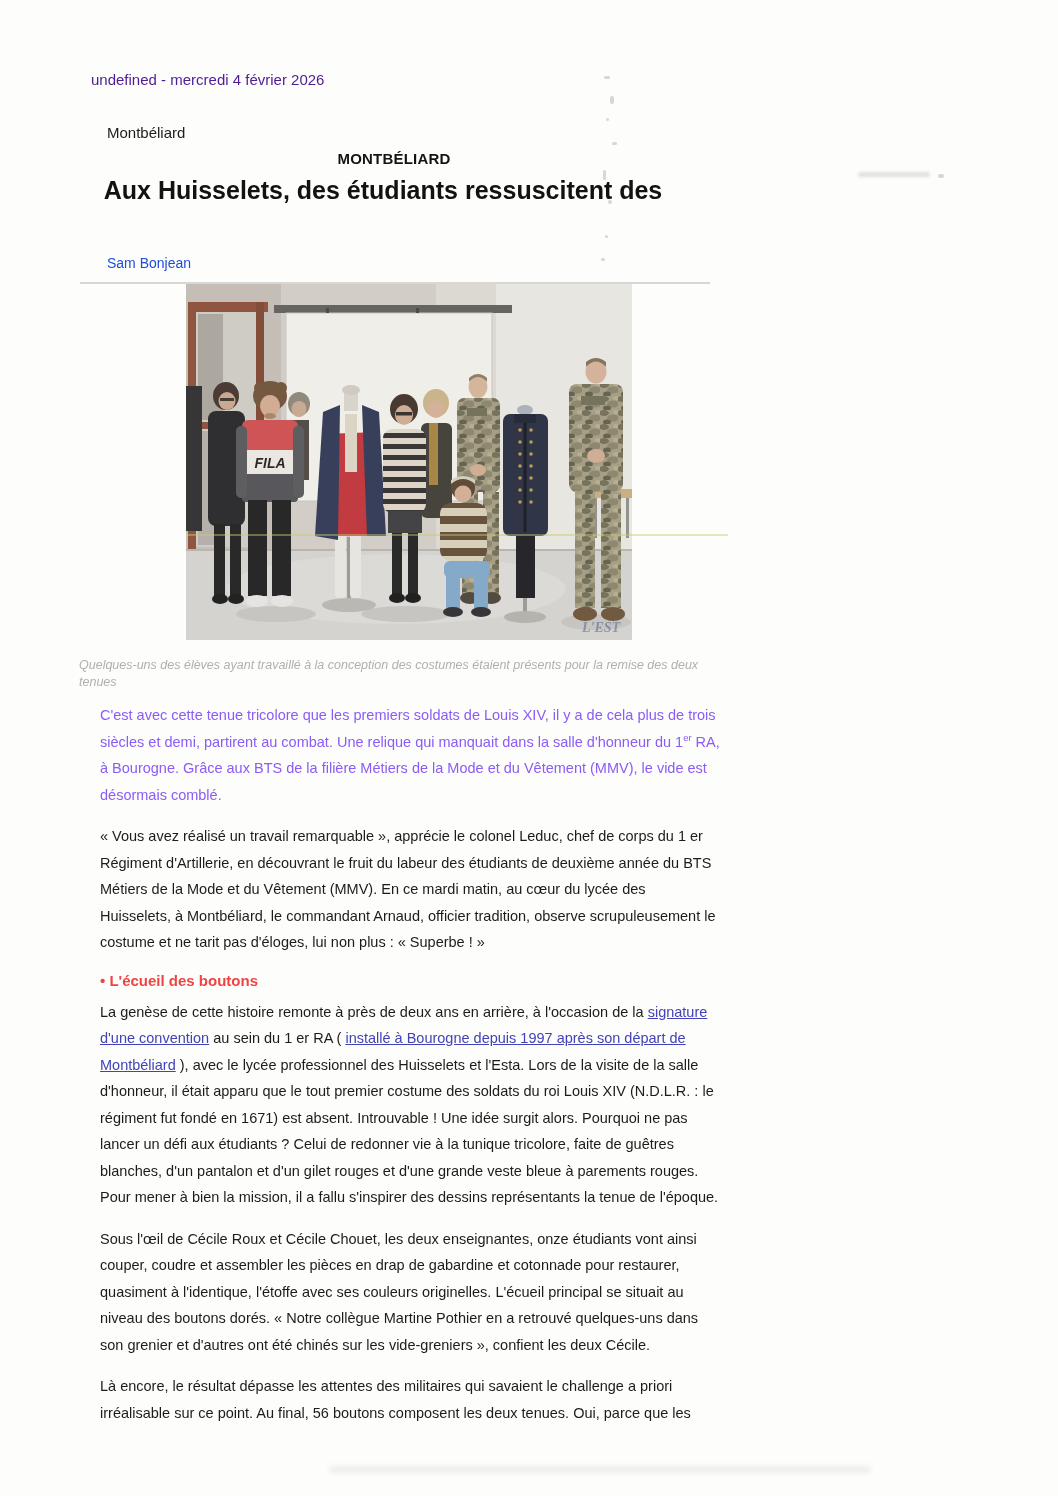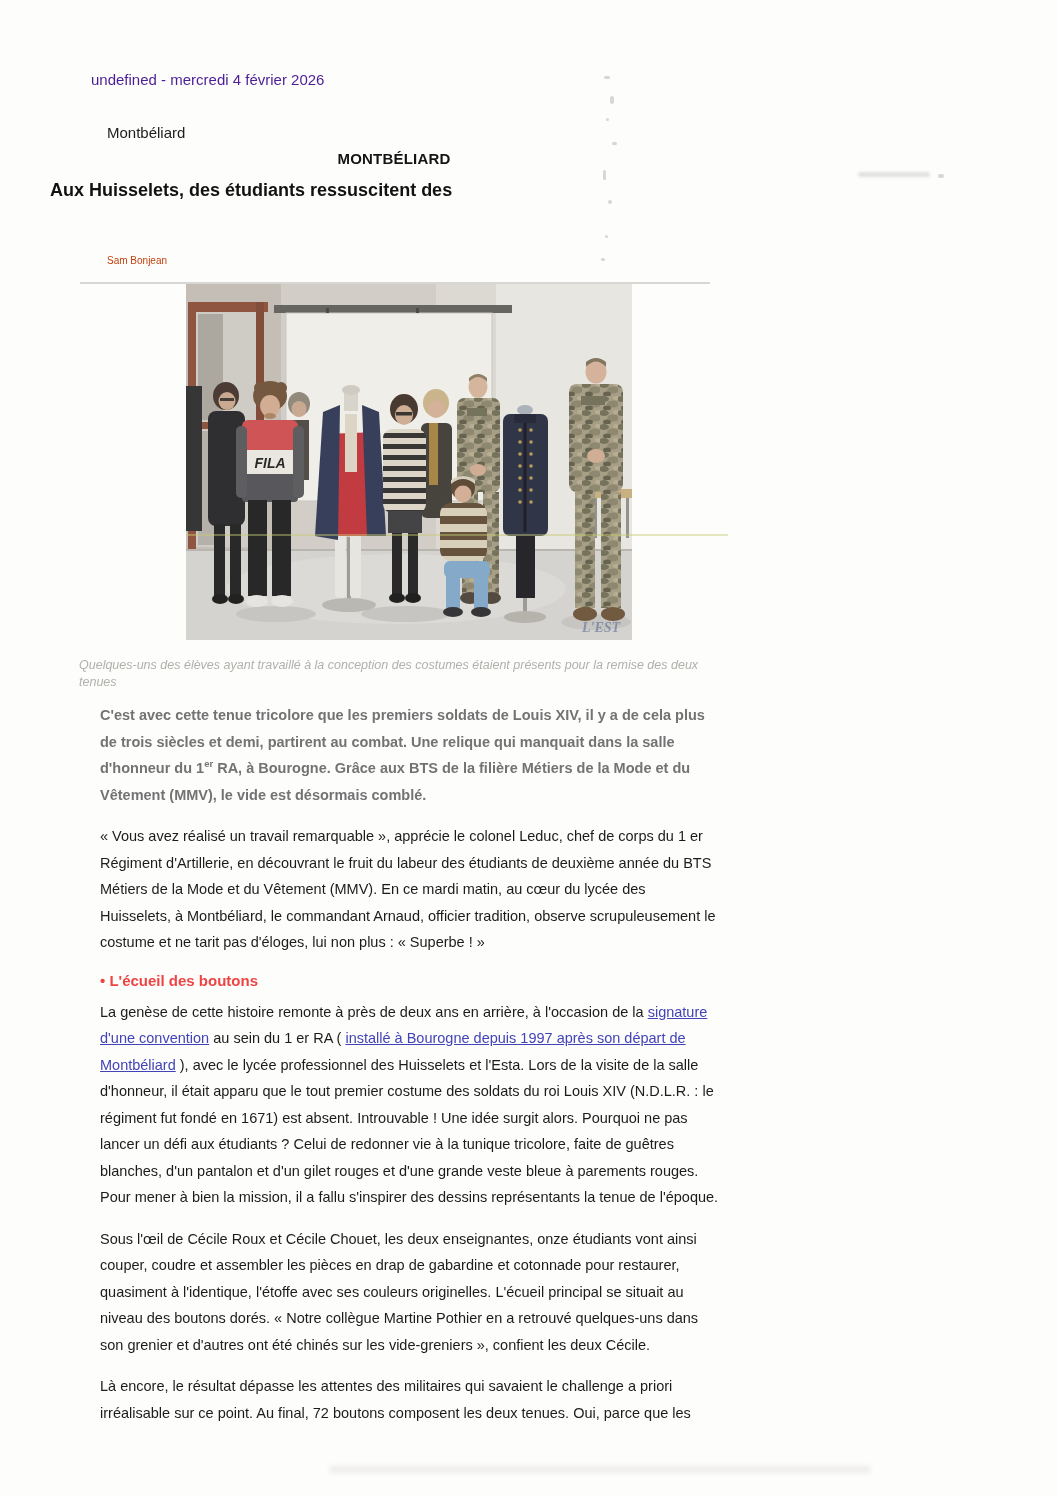--- a/index.html
+++ b/index.html
@@ -5,36 +5,36 @@
   html,body { margin:0; padding:0; background:#ffffff; }
   .page {
     position:relative; width:1058px; height:1496px; margin:0 auto;
     background:#fdfdfc; overflow:hidden;
     font-family:"Liberation Sans", sans-serif; color:#1f1f1f;
   }
   .header-date { position:absolute; left:59px; top:71px; font-size:15px; color:#4c1d95;margin-left:32px; }
   .kicker { position:absolute; left:107px; top:124px; font-size:15px; color:#1d1d1d; }
   .category { position:absolute; left:60px; top:150px; width:668px; text-align:center;
               font-size:15px; font-weight:bold; color:#141414; letter-spacing:.2px; }
-  .title { position:absolute; left:50px; top:174px; width:688px; 
-           font-size:18px; font-weight:bold; line-height:33px; color:#121212; }
+  .title { position:absolute; left:39px; top:174px; width:688px; text-align:center;
+           font-size:25px; font-weight:bold; line-height:33px; color:#121212; }
   .title span { display:block; }
-  .author { position:absolute; left:107px; top:255px; font-size:10px; color:#c2410c; }
+  .author { position:absolute; left:107px; top:255px; font-size:14px; color:#1d4ed8; }
   .divider { position:absolute; left:80px; top:282px; width:630px; height:2px; background:#d9d7d3; }
   .photo-wrap { position:absolute; left:186px; top:284px; width:446px; height:356px; }
   .photo-wrap svg { display:block; }
   .scanline { position:absolute; left:186px; top:534px; width:542px; height:2px;
               background:rgba(198,204,112,.45); }
   .caption { position:absolute; left:79px; top:657px; width:650px; text-align:left;
              font-size:12.5px; font-style:italic; color:#b2b0ac; line-height:17px; }
   .caption span { display:block; }
   .article { position:absolute; left:100px; top:702px; width:620px;
              font-size:14.5px; line-height:26.5px; color:#1c1c1c; }
   .article p { margin:0 0 15px 0; }
-  .article p.lead { font-weight:bold; color:#737373; }
+  .article p.lead { font-weight:normal; color:#8b5cf6; }
   .article h2.section { font-size:15px; font-weight:bold; color:#ef4444; margin:5px 0 8px 0; line-height:20px; }
   .article sup { font-size:9.5px; vertical-align:super; line-height:0; }
   .article a.article-link { color:#4343b8; text-decoration:underline; cursor:pointer; }
   
   .speck { position:absolute; background:#b9b8b5; opacity:.55; border-radius:2px; }
   .smudge { position:absolute; background:#cfcecb; opacity:.6; filter:blur(1.5px); border-radius:3px; }
   .smudge-light { position:absolute; background:#efeeec; filter:blur(2px); }
 </style>
 </head>
 <body>
@@ -252,21 +252,21 @@
   <div class="caption">
     <span>Quelques-uns des élèves ayant travaillé à la conception des costumes étaient présents pour la remise des deux tenues</span>
   </div>
 
   <div class="article">
     <p class="lead"><span>C'est avec cette tenue tricolore que les premiers soldats de Louis XIV, il y a de cela plus de trois siècles et demi, partirent au combat. Une relique qui manquait dans la salle d'honneur du 1</span><sup>er</sup><span> RA, à Bourogne. Grâce aux BTS de la filière Métiers de la Mode et du Vêtement (MMV), le vide est désormais comblé.</span></p>
     <p>« Vous avez réalisé un travail remarquable », apprécie le colonel Leduc, chef de corps du 1 er Régiment d'Artillerie, en découvrant le fruit du labeur des étudiants de deuxième année du BTS Métiers de la Mode et du Vêtement (MMV). En ce mardi matin, au cœur du lycée des Huisselets, à Montbéliard, le commandant Arnaud, officier tradition, observe scrupuleusement le costume et ne tarit pas d'éloges, lui non plus : « Superbe ! »</p>
     <h2 class="section">• L'écueil des boutons</h2>
     <p><span>La genèse de cette histoire remonte à près de deux ans en arrière, à l'occasion de la </span><a href="#" class="article-link">signature d'une convention</a><span> au sein du 1 er RA ( </span><a href="#" class="article-link">installé à Bourogne depuis 1997 après son départ de Montbéliard</a><span> ), avec le lycée professionnel des Huisselets et l'Esta. Lors de la visite de la salle d'honneur, il était apparu que le tout premier costume des soldats du roi Louis XIV (N.D.L.R. : le régiment fut fondé en 1671) est absent. Introuvable ! Une idée surgit alors. Pourquoi ne pas lancer un défi aux étudiants ? Celui de redonner vie à la tunique tricolore, faite de guêtres blanches, d'un pantalon et d'un gilet rouges et d'une grande veste bleue à parements rouges. Pour mener à bien la mission, il a fallu s'inspirer des dessins représentants la tenue de l'époque.</span></p>
     <p>Sous l'œil de Cécile Roux et Cécile Chouet, les deux enseignantes, onze étudiants vont ainsi couper, coudre et assembler les pièces en drap de gabardine et cotonnade pour restaurer, quasiment à l'identique, l'étoffe avec ses couleurs originelles. L'écueil principal se situait au niveau des boutons dorés. « Notre collègue Martine Pothier en a retrouvé quelques-uns dans son grenier et d'autres ont été chinés sur les vide-greniers », confient les deux Cécile.</p>
-    <p>Là encore, le résultat dépasse les attentes des militaires qui savaient le challenge a priori irréalisable sur ce point. Au final, 72 boutons composent les deux tenues. Oui, parce que les</p>
+    <p>Là encore, le résultat dépasse les attentes des militaires qui savaient le challenge a priori irréalisable sur ce point. Au final, 56 boutons composent les deux tenues. Oui, parce que les</p>
   </div>
 
   <div class="speck" style="left:604px;top:76px;width:6px;height:3px;"></div>
   <div class="speck" style="left:610px;top:96px;width:4px;height:8px;"></div>
   <div class="speck" style="left:606px;top:118px;width:3px;height:3px;"></div>
   <div class="speck" style="left:612px;top:142px;width:5px;height:3px;"></div>
   <div class="speck" style="left:603px;top:170px;width:3px;height:10px;"></div>
   <div class="speck" style="left:608px;top:200px;width:4px;height:4px;"></div>
   <div class="speck" style="left:605px;top:235px;width:3px;height:3px;"></div>
   <div class="speck" style="left:601px;top:258px;width:4px;height:3px;"></div>

